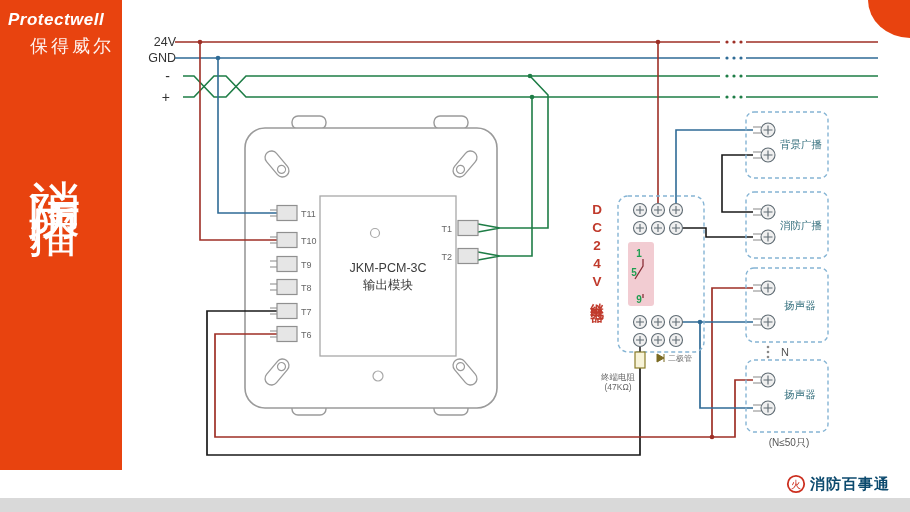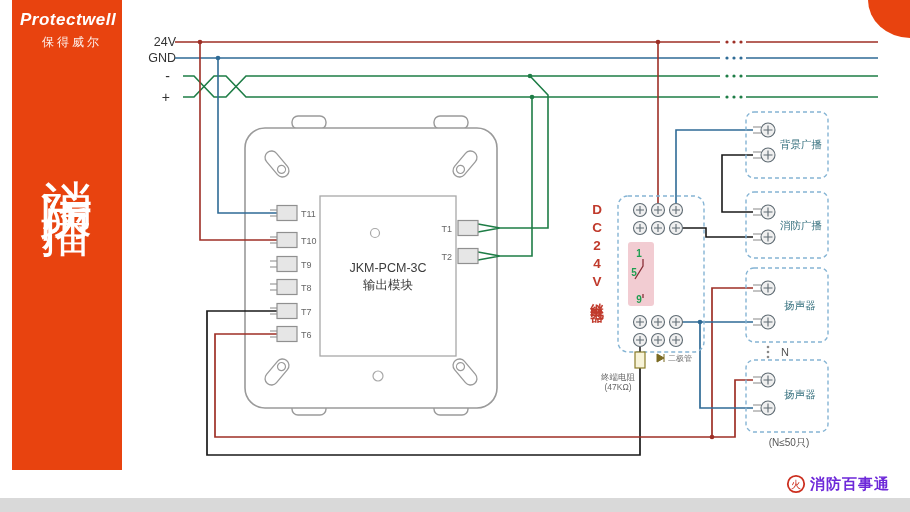--- a/index.html
+++ b/index.html
@@ -1,32 +1,32 @@
 <!DOCTYPE html>
 <html><head>
 <meta charset="utf-8">
 <style>
   html,body{margin:0;padding:0;background:#fff;}
   .stage{position:relative;width:910px;height:512px;background:#ffffff;overflow:hidden;
          font-family:"Liberation Sans",sans-serif;}
-  .sidebar{position:absolute;left:12px;top:0;width:110px;height:470px;background:#e8430f;}
+  .sidebar{position:absolute;left:0;top:0;width:122px;height:470px;background:#e8430f;}
   .brand{position:absolute;left:8px;top:10px;color:#fff;font-size:17px;font-weight:bold;
          font-style:italic;letter-spacing:.5px;}
-  .brand-cn{position:absolute;left:30px;top:34px;color:rgba(255,255,255,.93);font-size:12px;
+  .brand-cn{position:absolute;left:30px;top:34px;color:rgba(255,255,255,.93);font-size:18px;
          letter-spacing:3px;}
   .side-title{position:absolute;left:0;top:138px;width:110px;display:flex;justify-content:center;}
   .side-title span{writing-mode:vertical-rl;text-orientation:upright;color:#fff;font-size:52px;
          font-weight:500;letter-spacing:9px;line-height:1;}
   .corner-blob{position:absolute;right:0;top:0;width:42px;height:38px;background:#e8430f;
          border-radius:0 0 0 100%;}
   .dc24v{position:absolute;left:590px;top:202px;writing-mode:vertical-rl;text-orientation:upright;
          color:#c03a2c;font-size:13.5px;font-weight:bold;letter-spacing:3px;line-height:1;}
   .credits{position:absolute;left:123px;top:473px;font-size:15.5px;color:#4a4a4a;white-space:pre;}
   .footer-logo{position:absolute;left:786px;top:474px;display:flex;align-items:center;gap:4px;}
-  .footer-logo .txt{font-size:15px;font-weight:bold;color:#6d28d9;letter-spacing:1px;}
+  .footer-logo .txt{font-size:15px;font-weight:bold;color:#0c4a6e;letter-spacing:1px;}
   .bottom-bar{position:absolute;left:0;top:498px;width:910px;height:14px;background:#d9d9d9;}
   .diagram{position:absolute;left:0;top:0;}
   svg text{font-family:"Liberation Sans",sans-serif;}
 </style>
 </head>
 <body>
 
 <div class="stage">
 
   <svg class="diagram" width="910" height="512" viewBox="0 0 910 512">

